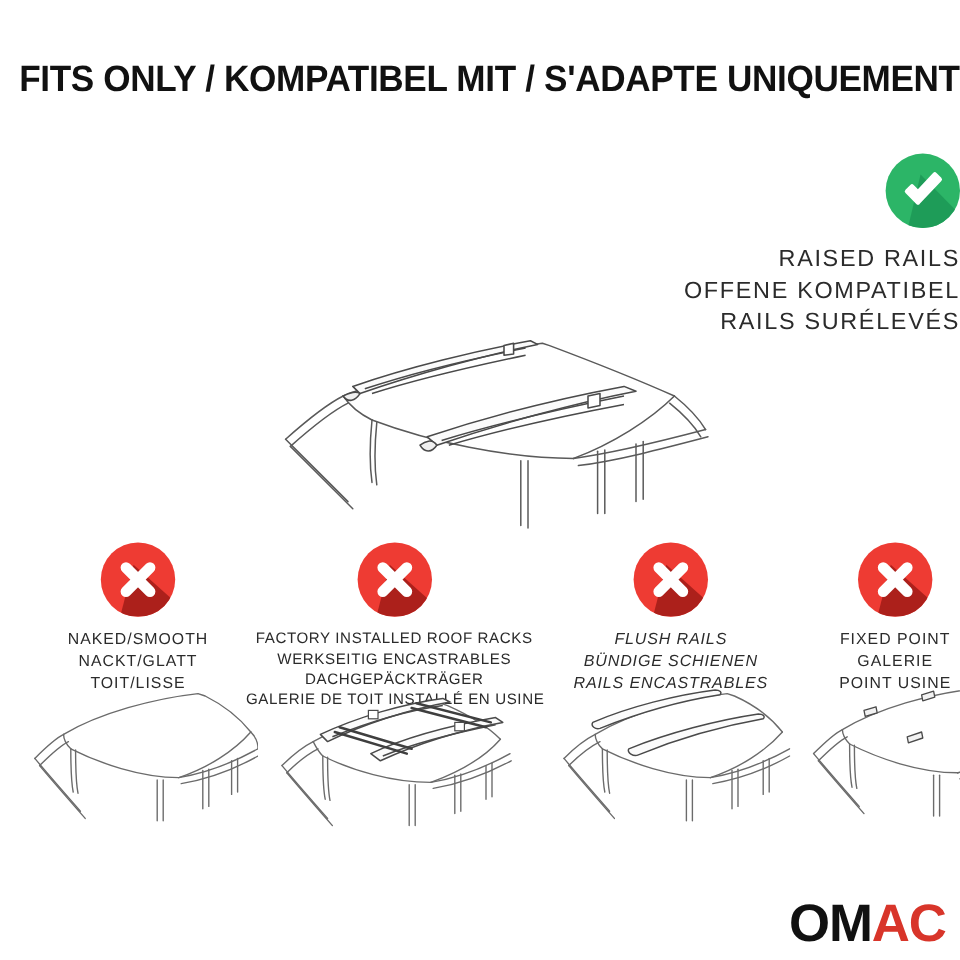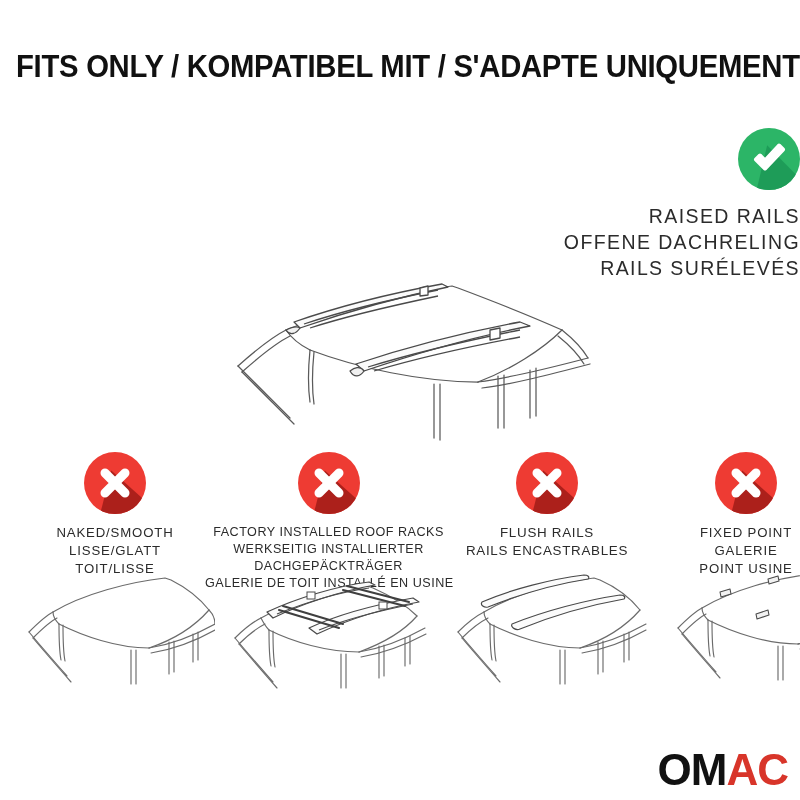--- a/index.html
+++ b/index.html
@@ -72,21 +72,21 @@
 
   
   .cols{
     position:absolute;left:0;top:452px;width:800px;height:250px;padding-left:28px;
   }
   .col{
     position:absolute;top:0;text-align:center;
   }
   .col-0{left:25px;width:180px;}
   .col-1{left:205px;width:247px;}
-  .col-2{left:452px;width:190px;}
+  .col-2{left:464px;width:190px;font-style:italic;}
   .col-3{left:676px;width:140px;}
 
   .col .badge-wrap{height:62px;}
   .col-label{
     margin-top:10px;
     font-size:13.2px;
     line-height:1.36;
     letter-spacing:0.85px;
     color:#2b2b2b;
     white-space:nowrap;
@@ -128,21 +128,21 @@
 
     <div class="icon-badge check">
       <div class="shadow"></div>
       <svg width="62" height="62" viewBox="0 0 62 62" aria-hidden="true">
         <path d="M18 31.5 L27 40.5 L45 21.5 L41 17.5 L27 32.5 L22 27.5 Z" fill="#ffffff" stroke="#ffffff" stroke-width="4" stroke-linejoin="round"></path>
       </svg>
     </div>
 
     <div class="main-labels">
       <div>RAISED RAILS</div>
-      <div>OFFENE DACHRELING</div>
+      <div>OFFENE KOMPATIBEL</div>
       <div>RAILS SURÉLEVÉS</div>
     </div>
   </div>
 
   <div class="main-art">
     <svg width="420" height="175" viewBox="0 0 420 175" aria-hidden="true">
       <g fill="none" stroke="#5a5a5a" stroke-width="1.25" stroke-linecap="round" stroke-linejoin="round">
 
         <path d="M96 52 C150 30 215 14 262 8 L268 10 C300 22 345 40 372 52"></path>
         <path d="M372 52 C352 72 320 92 288 104"></path>
@@ -199,21 +199,21 @@
           <svg width="62" height="62" viewBox="0 0 62 62" aria-hidden="true">
             <g stroke="#ffffff" stroke-width="9" stroke-linecap="round">
               <line x1="21" y1="21" x2="41" y2="41"></line>
               <line x1="41" y1="21" x2="21" y2="41"></line>
             </g>
           </svg>
         </div>
       </div>
       <div class="col-label">
         <div>NAKED/SMOOTH</div>
-        <div>LISSE/GLATT</div>
+        <div>NACKT/GLATT</div>
         <div>TOIT/LISSE</div>
       </div>
       <div class="col-art">
         <svg width="190" height="130" viewBox="0 0 190 130" aria-hidden="true">
           <g fill="none" stroke="#6b6b6b" stroke-width="1.15" stroke-linecap="round" stroke-linejoin="round">
             <path d="M28 48 C58 30 104 18 140 14 L146 16 C162 24 176 36 184 46"></path>
             <path d="M184 46 C170 62 148 76 124 84"></path>
             <path d="M124 84 C92 84 58 72 34 60"></path>
             <path d="M34 60 C30 56 28 52 28 48"></path>
             <path d="M28 48 C20 52 12 60 4 68"></path>
@@ -243,21 +243,21 @@
           <svg width="62" height="62" viewBox="0 0 62 62" aria-hidden="true">
             <g stroke="#ffffff" stroke-width="9" stroke-linecap="round">
               <line x1="21" y1="21" x2="41" y2="41"></line>
               <line x1="41" y1="21" x2="21" y2="41"></line>
             </g>
           </svg>
         </div>
       </div>
       <div class="col-label">
         <div>FACTORY INSTALLED ROOF RACKS</div>
-        <div>WERKSEITIG INSTALLIERTER</div>
+        <div>WERKSEITIG ENCASTRABLES</div>
         <div>DACHGEPÄCKTRÄGER</div>
         <div>GALERIE DE TOIT INSTALLÉ EN USINE</div>
       </div>
       <div class="col-art">
         <svg width="215" height="135" viewBox="0 0 215 135" aria-hidden="true">
           <g fill="none" stroke="#6b6b6b" stroke-width="1.15" stroke-linecap="round" stroke-linejoin="round">
             <path d="M40 56 C68 40 112 28 146 24 L152 26 C170 34 186 44 196 54"></path>
             <path d="M196 54 C182 70 160 82 138 90"></path>
             <path d="M138 90 C106 90 72 80 48 68"></path>
             <path d="M48 68 C44 64 42 60 40 56"></path>
@@ -305,20 +305,21 @@
           <svg width="62" height="62" viewBox="0 0 62 62" aria-hidden="true">
             <g stroke="#ffffff" stroke-width="9" stroke-linecap="round">
               <line x1="21" y1="21" x2="41" y2="41"></line>
               <line x1="41" y1="21" x2="21" y2="41"></line>
             </g>
           </svg>
         </div>
       </div>
       <div class="col-label">
         <div>FLUSH RAILS</div>
+        <div>BÜNDIGE SCHIENEN</div>
         <div>RAILS ENCASTRABLES</div>
       </div>
       <div class="col-art">
         <svg width="195" height="130" viewBox="0 0 195 130" aria-hidden="true">
           <g fill="none" stroke="#6b6b6b" stroke-width="1.15" stroke-linecap="round" stroke-linejoin="round">
             <path d="M32 50 C62 32 106 20 142 16 L148 18 C166 26 180 38 188 48"></path>
             <path d="M188 48 C174 64 152 78 128 86"></path>
             <path d="M128 86 C96 86 62 74 38 62"></path>
             <path d="M38 62 C34 58 32 54 32 50"></path>
             <path d="M32 50 C24 54 14 62 6 70"></path>

